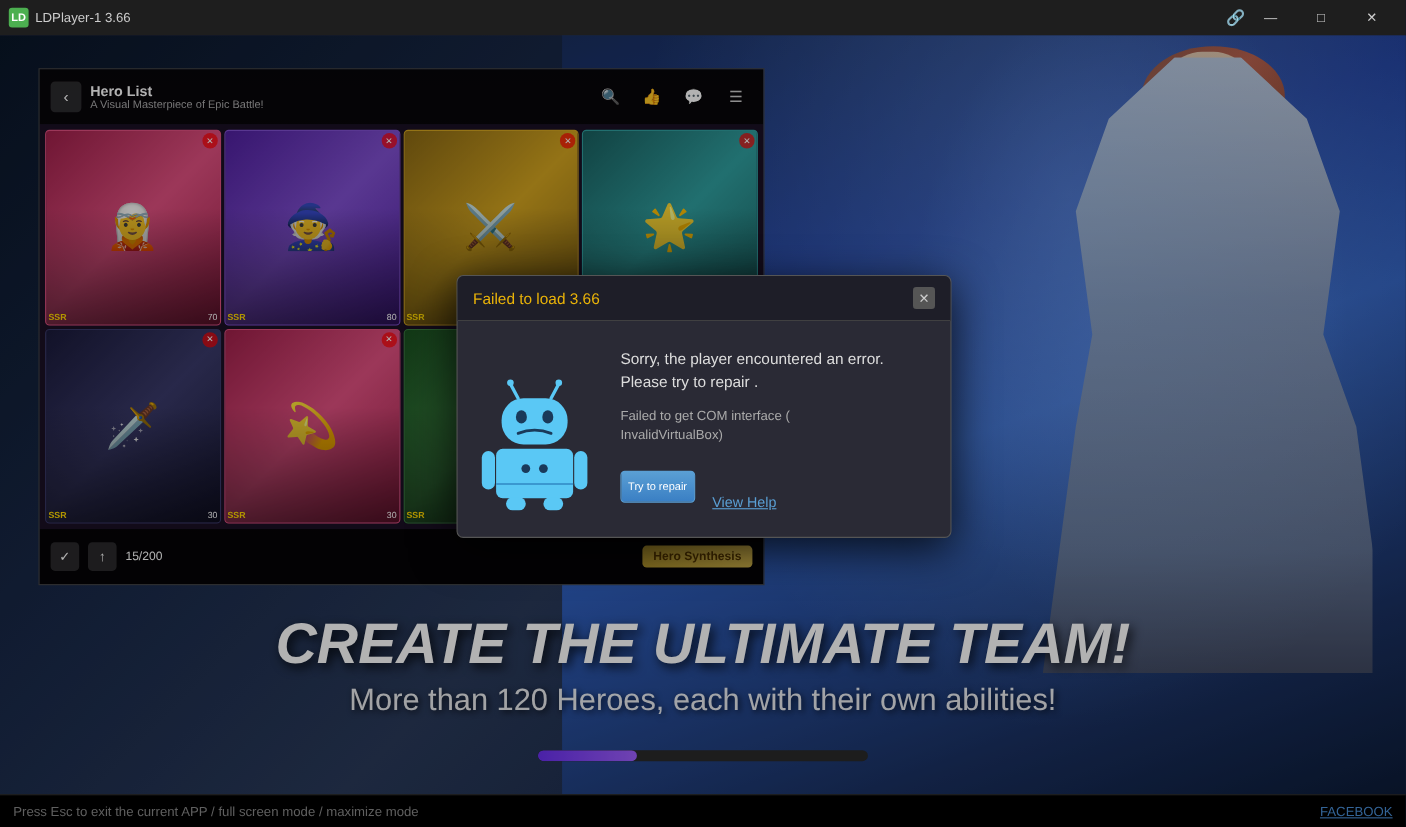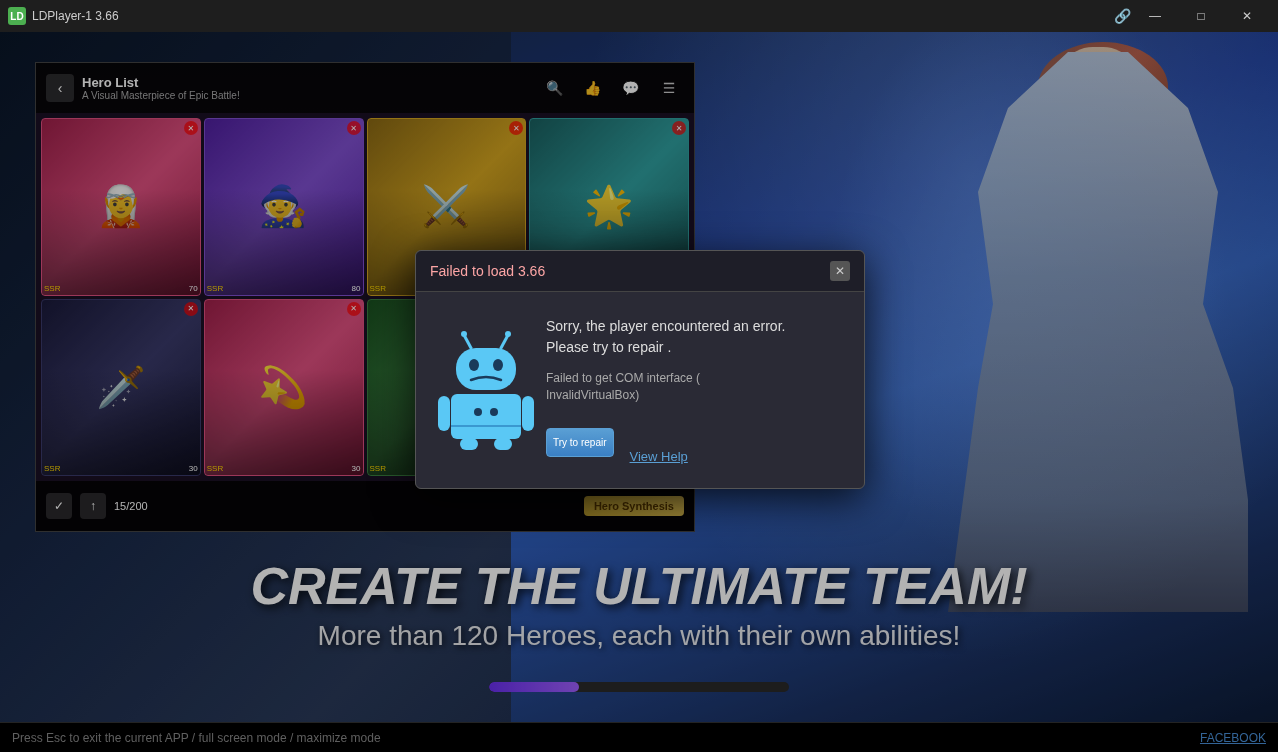--- a/index.html
+++ b/index.html
@@ -175,21 +175,21 @@
       position: absolute;
       inset: 0;
       background: linear-gradient(180deg, transparent 40%, rgba(0,0,0,0.5) 100%);
     }
     .hero-card .hero-rarity {
       position: absolute;
       bottom: 2px;
       left: 2px;
       font-size: 8px;
       color: #FFD700;
-      font-weight: normal;
+      font-weight: bold;
     }
     .hero-card .hero-level {
       position: absolute;
       bottom: 2px;
       right: 2px;
       font-size: 8px;
       color: white;
     }
     .hero-card .hero-close {
       position: absolute;
@@ -368,41 +368,41 @@
     #dialog-titlebar {
       background: #1e1e28;
       padding: 10px 14px;
       display: flex;
       align-items: center;
       border-bottom: 1px solid #444;
       border-radius: 6px 6px 0 0;
     }
     #dialog-title {
       flex: 1;
-      color: #fca5a5;
+      color: #eab308;
       font-size: 14px;
     }
     #dialog-close {
       width: 20px;
       height: 20px;
       background: #555;
       border-radius: 3px;
       display: flex;
       align-items: center;
       justify-content: center;
       color: #ccc;
       font-size: 12px;
       cursor: pointer;
     }
 
     #dialog-body {
       padding: 24px 20px;
       display: flex;
-      gap: 10px;
-      align-items: center;
+      gap: 28px;
+      align-items: flex-end;
     }
 
     
     #android-icon {
       width: 100px;
       height: 120px;
       flex-shrink: 0;
     }
 
     #dialog-text {

